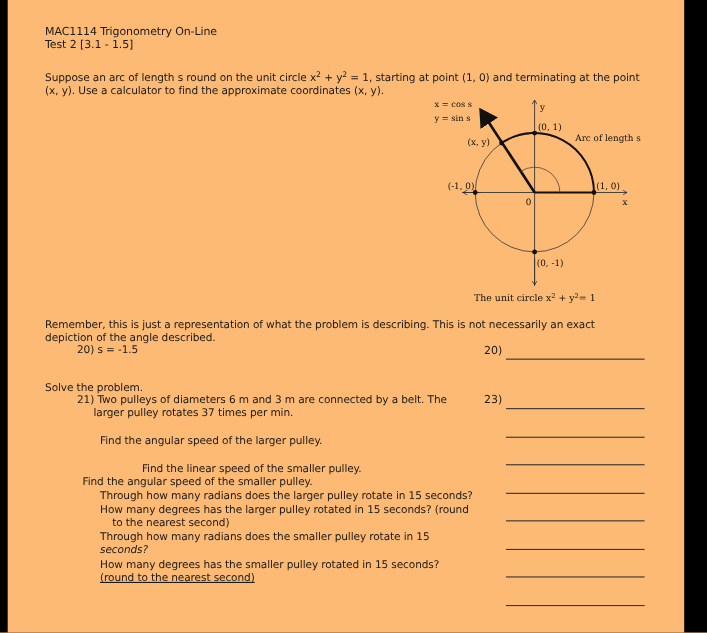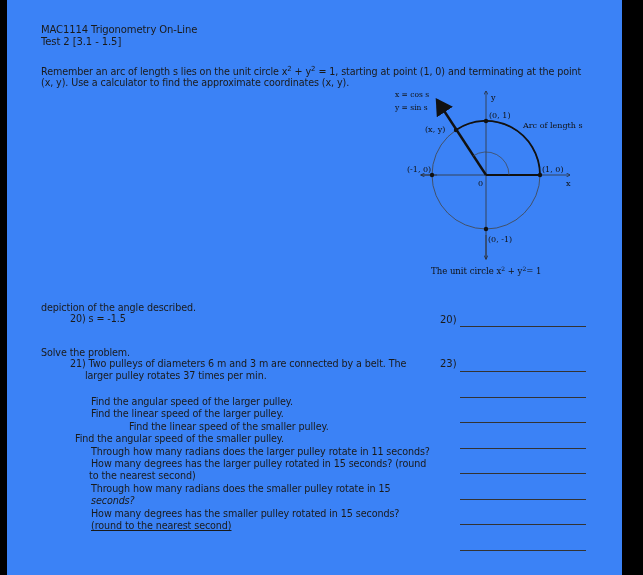--- a/index.html
+++ b/index.html
@@ -4,39 +4,39 @@
   <style>
     html, body { margin: 0; padding: 0; }
     body {
       width: 643px; height: 575px; position: relative; overflow: hidden;
       background: #000;
       font-family: "DejaVu Sans", sans-serif;
       color: #1a1a1a;
     }
     .page {
       position: absolute; left: 7px; top: 0; width: 615px; height: 575px;
-      background: #3b82f6;
+      background: #fdba74;
     }
     .t { position: absolute; font-size: 9.6px; line-height: 12px; white-space: nowrap; letter-spacing: -0.1px; }
     .title { font-size: 10px; }
     .ans-line { position: absolute; left: 453px; width: 126px; height: 0; border-top: 1.2px solid #333; }
     .ans-label { position: absolute; font-size: 10px; line-height: 12px; }
     sup { font-size: 7px; vertical-align: 4px; line-height: 0; }
     .diagram { position: absolute; left: 360px; top: 85px; width: 240px; height: 200px; }
     .diagram text { font-family: "DejaVu Serif", serif; fill: #111; }
   </style>
 </head>
 <body>
 
 <div class="page">
 
   <div class="t title" style="left:34px; top:24px;">MAC1114 Trigonometry On-Line</div>
   <div class="t title" style="left:34px; top:36px;">Test 2 [3.1 - 1.5]</div>
 
-  <div class="t" style="left:34px; top:66px;"><span>Remember an arc of length s lies on the unit circle x</span><sup>2</sup><span> + y</span><sup>2</sup><span> = 1, starting at point (1, 0) and terminating at the point</span></div>
+  <div class="t" style="left:34px; top:66px;"><span>Suppose an arc of length s round on the unit circle x</span><sup>2</sup><span> + y</span><sup>2</sup><span> = 1, starting at point (1, 0) and terminating at the point</span></div>
   <div class="t" style="left:34px; top:77px;">(x, y).  Use a calculator to find the approximate coordinates (x, y).</div>
 
   <svg class="diagram" viewBox="0 0 240 200" width="240" height="200">
     <defs>
       <marker id="arrowSmall" markerWidth="6" markerHeight="6" refX="5" refY="3" orient="auto">
         <path d="M0,0 L5,3 L0,6" fill="none" stroke="#222" stroke-width="0.8"></path>
       </marker>
       <marker id="arrowBig" markerWidth="8" markerHeight="8" refX="6" refY="4" orient="auto">
         <path d="M0,0 L7,4 L0,8 Z" fill="#111"></path>
       </marker>
@@ -70,38 +70,38 @@
     <text x="58" y="47" font-size="8">(x, y)</text>
     <text x="156" y="43" font-size="8">Arc of length s</text>
     <text x="40" y="87" font-size="8">(-1, 0)</text>
     <text x="175" y="87" font-size="8">(1, 0)</text>
     <text x="111" y="101" font-size="8">0</text>
     <text x="199" y="101" font-size="8">x</text>
     <text x="121" y="157" font-size="8">(0, -1)</text>
     <text x="64" y="189" font-size="8.5"><tspan>The unit circle x</tspan><tspan dy="-3" font-size="6">2</tspan><tspan dy="3"> + y</tspan><tspan dy="-3" font-size="6">2</tspan><tspan dy="3">= 1</tspan></text>
   </svg>
 
+  <div class="t" style="left:34px; top:290px;">Remember, this is just a representation of what the problem is describing.  This is not necessarily an exact</div>
   <div class="t" style="left:34px; top:302px;">depiction of the angle described.</div>
   <div class="t" style="left:63px; top:313px;">20) s = -1.5</div>
   <div class="ans-label" style="left:433px; top:314px;">20)</div>
   <div class="ans-line" style="top:326px;"></div>
 
   <div class="t" style="left:34px; top:347px;">Solve the problem.</div>
   <div class="t" style="left:63px; top:358px;">21) Two pulleys of diameters 6 m and 3 m are connected by a belt. The</div>
   <div class="t" style="left:78px; top:370px;">larger pulley rotates 37 times per min.</div>
   <div class="ans-label" style="left:433px; top:358px;">23)</div>
   <div class="ans-line" style="top:371px;"></div>
 
   <div class="t" style="left:84px; top:396px;">Find the angular speed of the larger pulley.</div>
-  <div class="t" style="left:84px; top:408px;">Find the linear speed of the larger pulley.</div>
   <div class="t" style="left:84px; top:421px;padding-left:38px;">Find the linear speed of the smaller pulley.</div>
   <div class="t" style="left:68px; top:433px;">Find the angular speed of the smaller pulley.</div>
-  <div class="t" style="left:84px; top:446px;">Through how many radians does the larger pulley rotate in 11 seconds?</div>
+  <div class="t" style="left:84px; top:446px;">Through how many radians does the larger pulley rotate in 15 seconds?</div>
   <div class="t" style="left:84px; top:458px;">How many degrees has the larger pulley rotated in 15 seconds? (round</div>
-  <div class="t" style="left:82px; top:470px;text-align:center;">to the nearest second)</div>
+  <div class="t" style="left:95px; top:470px;text-align:center;">to the nearest second)</div>
   <div class="t" style="left:84px; top:483px;">Through how many radians does the smaller pulley rotate in 15</div>
   <div class="t" style="left:84px; top:495px;font-style:italic;">seconds?</div>
   <div class="t" style="left:84px; top:508px;">How many degrees has the smaller pulley rotated in 15 seconds?</div>
   <div class="t" style="left:84px; top:520px;text-decoration:underline;">(round to the nearest second)</div>
 
   <div class="ans-line" style="top:397px;"></div>
   <div class="ans-line" style="top:422px;"></div>
   <div class="ans-line" style="top:448px;"></div>
   <div class="ans-line" style="top:473px;"></div>
   <div class="ans-line" style="top:499px;"></div>

